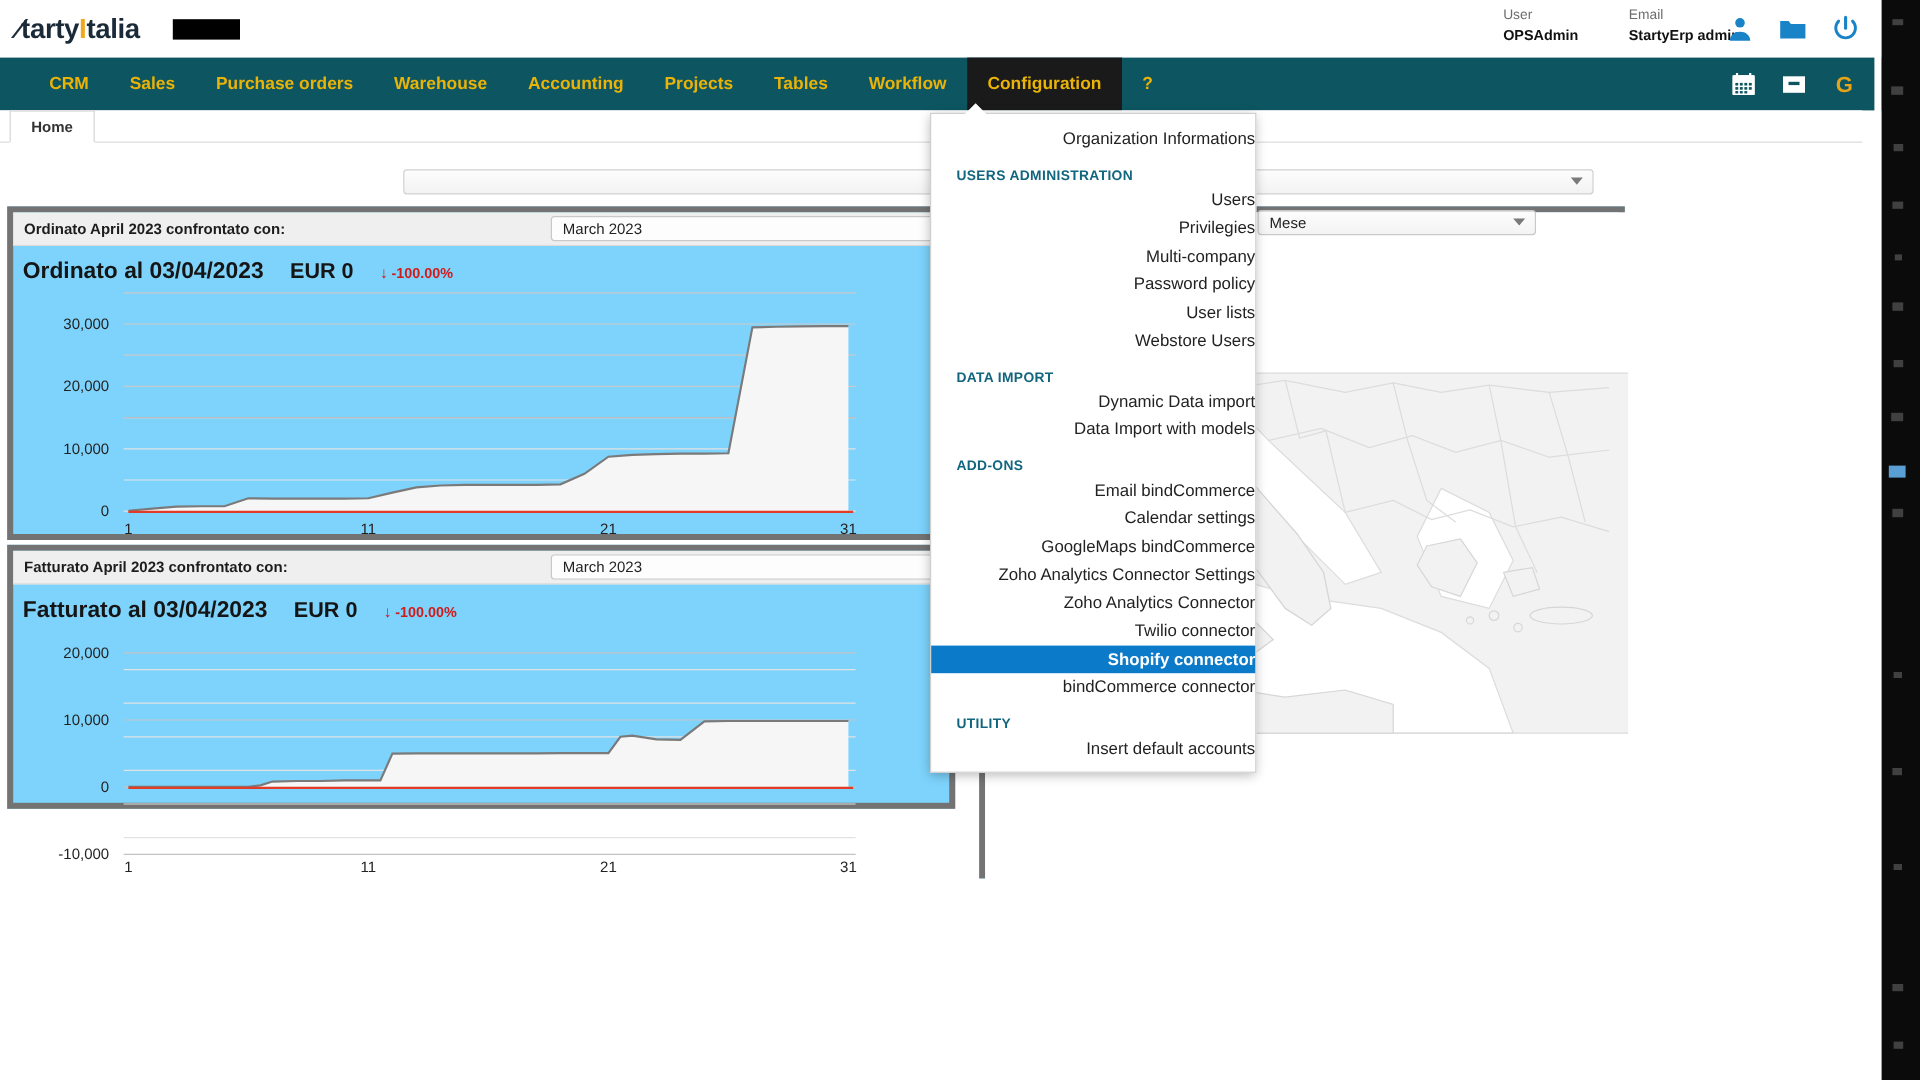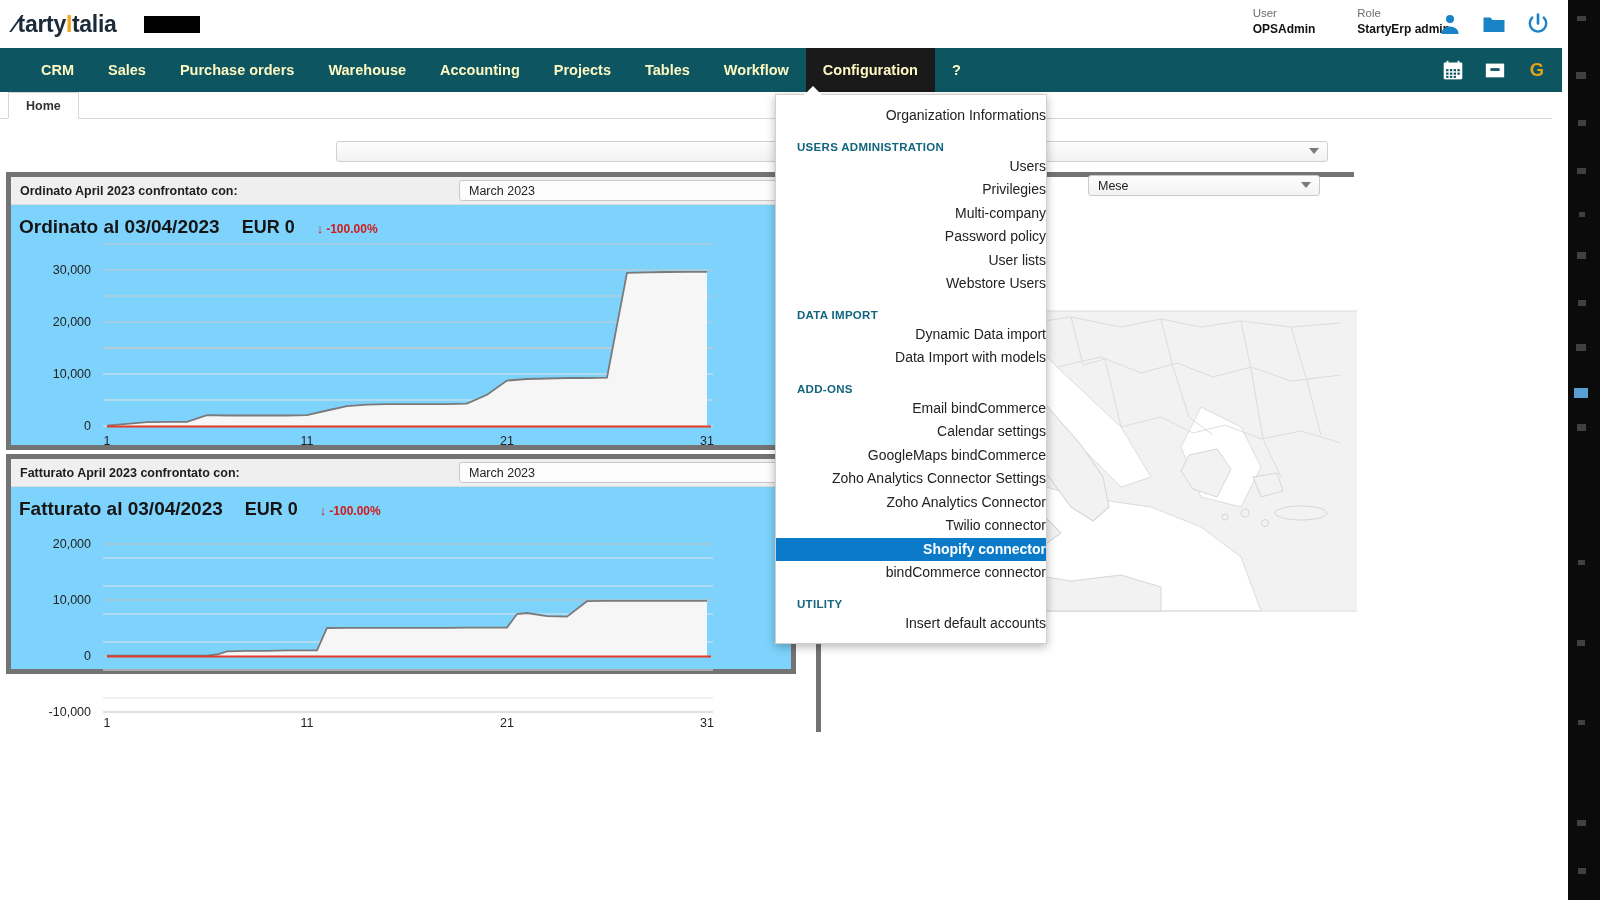--- a/index.html
+++ b/index.html
@@ -30,21 +30,21 @@
   .topicons { position:absolute; right:18px; top:12px; display:flex; gap:20px; align-items:center; }
   .ti { width:24px; height:24px; display:block; }
 
   
   .navbar {
     position:absolute; left:0; top:48px; width:1568px; height:44px;
     background:#0d5560; display:flex; align-items:stretch;
   }
   .navitem {
     display:flex; align-items:center; padding:0 17px;
-    color:#fef9c3; font-size:14.5px; font-weight:bold; cursor:pointer;
+    color:#eab308; font-size:14.5px; font-weight:bold; cursor:pointer;
     white-space:nowrap;
   }
   .navitem:first-child { margin-left:24px; }
   .navitem.active { background:#1a1a1a; }
   .nav-right { margin-left:auto; display:flex; align-items:center; gap:20px; padding-right:20px; }
   .nav-ic { width:22px; height:22px; display:block; }
 
   
   .tabstrip {
     position:absolute; left:0; top:92px; width:1552px; height:27px;
@@ -138,21 +138,21 @@
         <span>talia</span>
     </div>
     <div class="redact"></div>
 
     <div class="userbox">
       <div class="ub-col">
         <span class="ub-label">User</span>
         <span class="ub-value">OPSAdmin</span>
       </div>
       <div class="ub-col">
-        <span class="ub-label">Role</span>
+        <span class="ub-label">Email</span>
         <span class="ub-value">StartyErp admin</span>
       </div>
     </div>
 
     <div class="topicons">
       <span>
         <svg class="ti" viewBox="0 0 24 24">
             <circle cx="12" cy="7" r="4" fill="#1884c7"></circle>
             <path d="M3.5 22c0-4.7 3.8-7.5 8.5-7.5s8.5 2.8 8.5 7.5z" fill="#1884c7"></path>
           </svg>
@@ -432,21 +432,21 @@
     <div class="dd-item">GoogleMaps bindCommerce</div>
     <div class="dd-item">Zoho Analytics Connector Settings</div>
     <div class="dd-item">Zoho Analytics Connector</div>
     <div class="dd-item">Twilio connector</div>
     <div class="dd-item sel">Shopify connector</div>
     <div class="dd-item">bindCommerce connector</div>
     <div class="dd-group">UTILITY</div>
     <div class="dd-item">Insert default accounts</div>
   </div>
 
-  <div style="position:absolute; left:1088px; top:175px; width:232px; height:21px;
+  <div style="position:absolute; left:1048px; top:175px; width:232px; height:21px;
               border:1px solid #c9c9c9; border-radius:3px;
               background:linear-gradient(#fdfdfd,#f3f3f3);
               display:flex; align-items:center; padding-left:9px;
               font-size:12.5px; color:#222; z-index:20;">
     <span>Mese</span>
     <span style="position:absolute; right:8px; top:6px;">
         <i class="caret"></i>
       </span>
   </div>
 

